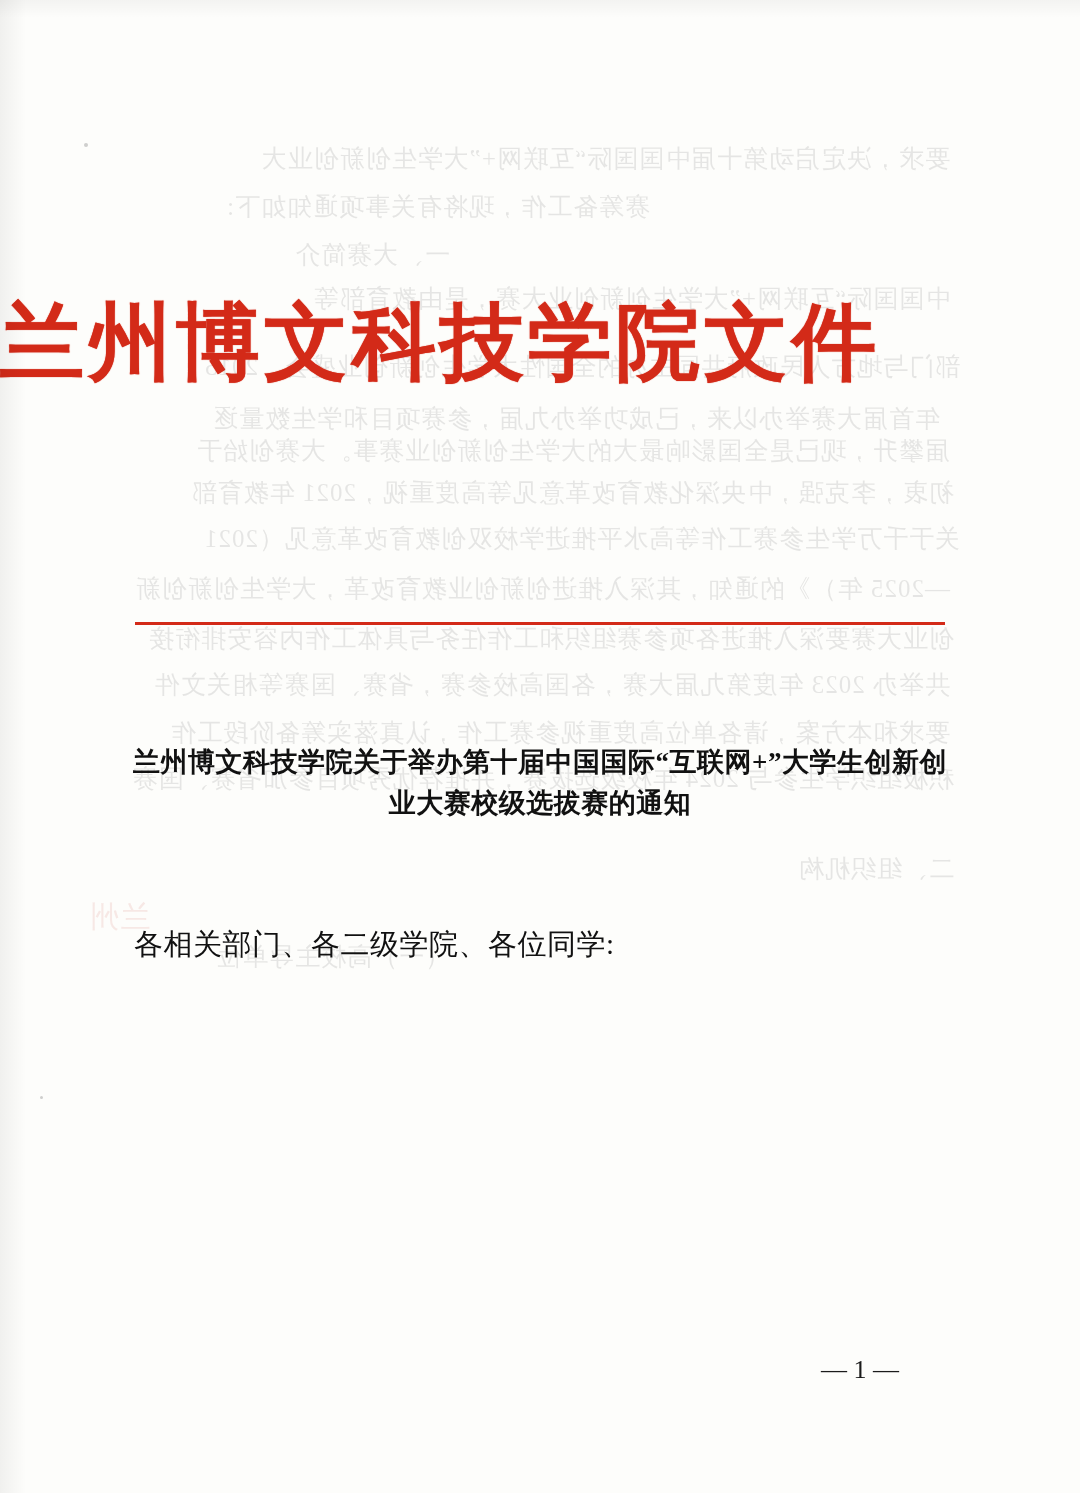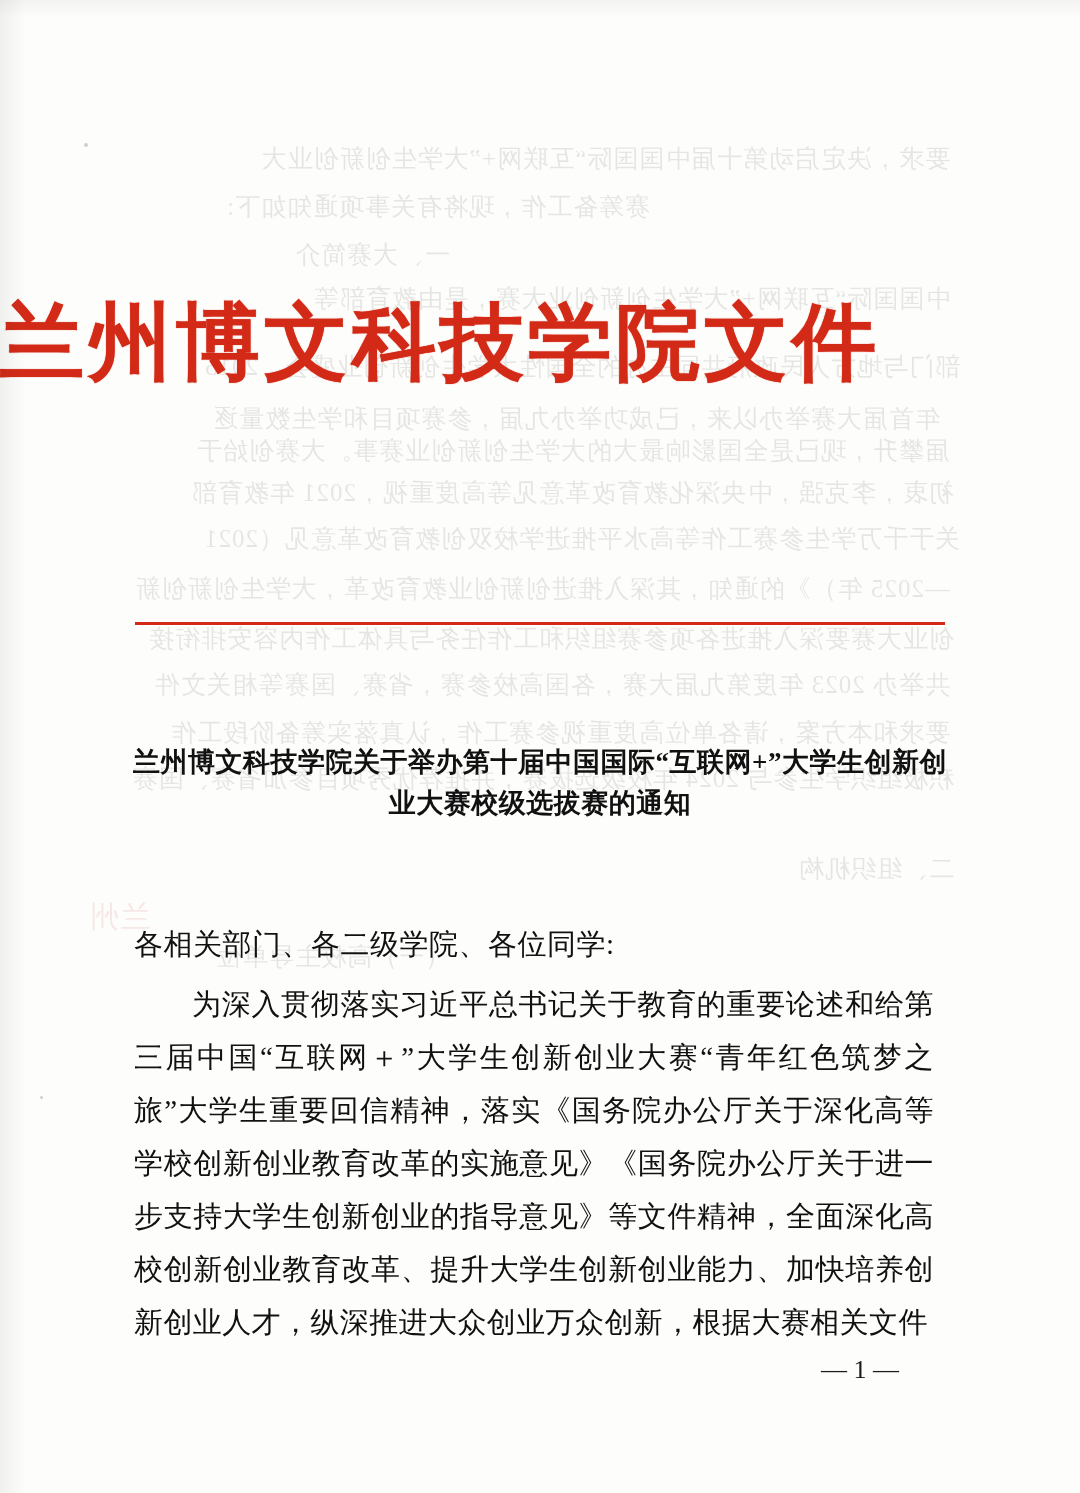--- a/index.html
+++ b/index.html
@@ -182,21 +182,20 @@
 
     <div class="masthead">兰州博文科技学院文件</div>
 
 
     <div class="red-rule"></div>
 
     <div class="title">兰州博文科技学院关于举办第十届中国国际“互联网+”大学生创新创业大赛校级选拔赛的通知</div>
 
     <div class="salutation">各相关部门、各二级学院、各位同学:</div>
 
-    <div class="body-text">为深入贯彻落实习近平总书记关于教育的重要论述和给第三届中国“互联网＋”大学生创新创业大赛“青年红色筑梦之旅”大学生重要回信精神，落实《国务院办公厅关于深化高等学校创新创业教育改革的实施意见》《国务院办公厅关于进一步支持大学生创新创业的指导意见》等文件精神，全面深化高校创新创业教育改革、提升大学生创新创业能力、加快培养创新创业人才，纵深推进大众创业万众创新，根据大赛相关文件</div>
 
     <div class="page-number">— 1 —</div>
   </div>
 
   <div class="edge-shadow-left"></div>
   <div class="edge-shadow-top"></div>
   <div class="speck" style="top:143px; left:84px;"></div>
   <div class="speck" style="top:1096px; left:40px; width:3px; height:3px;"></div>
 </div>
 

